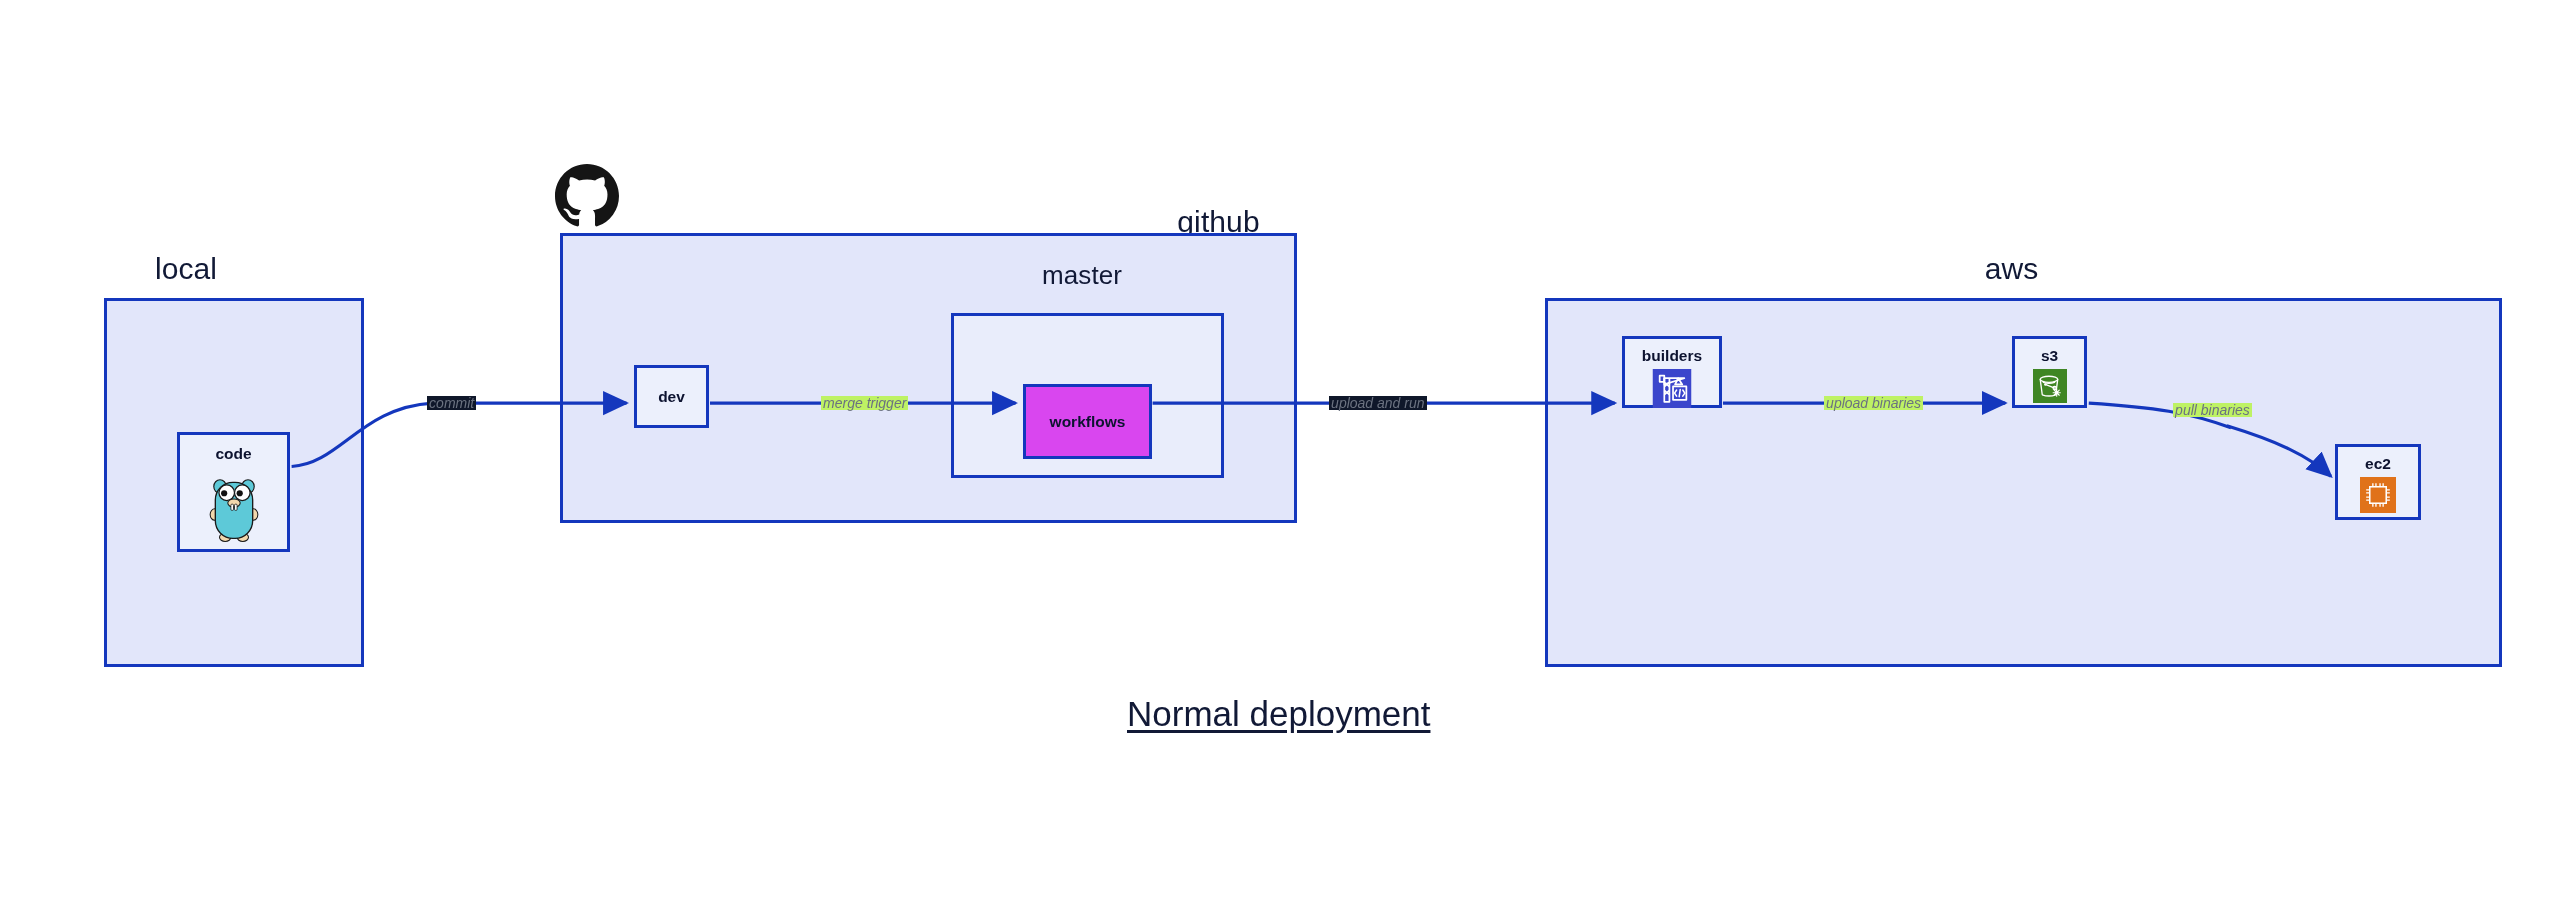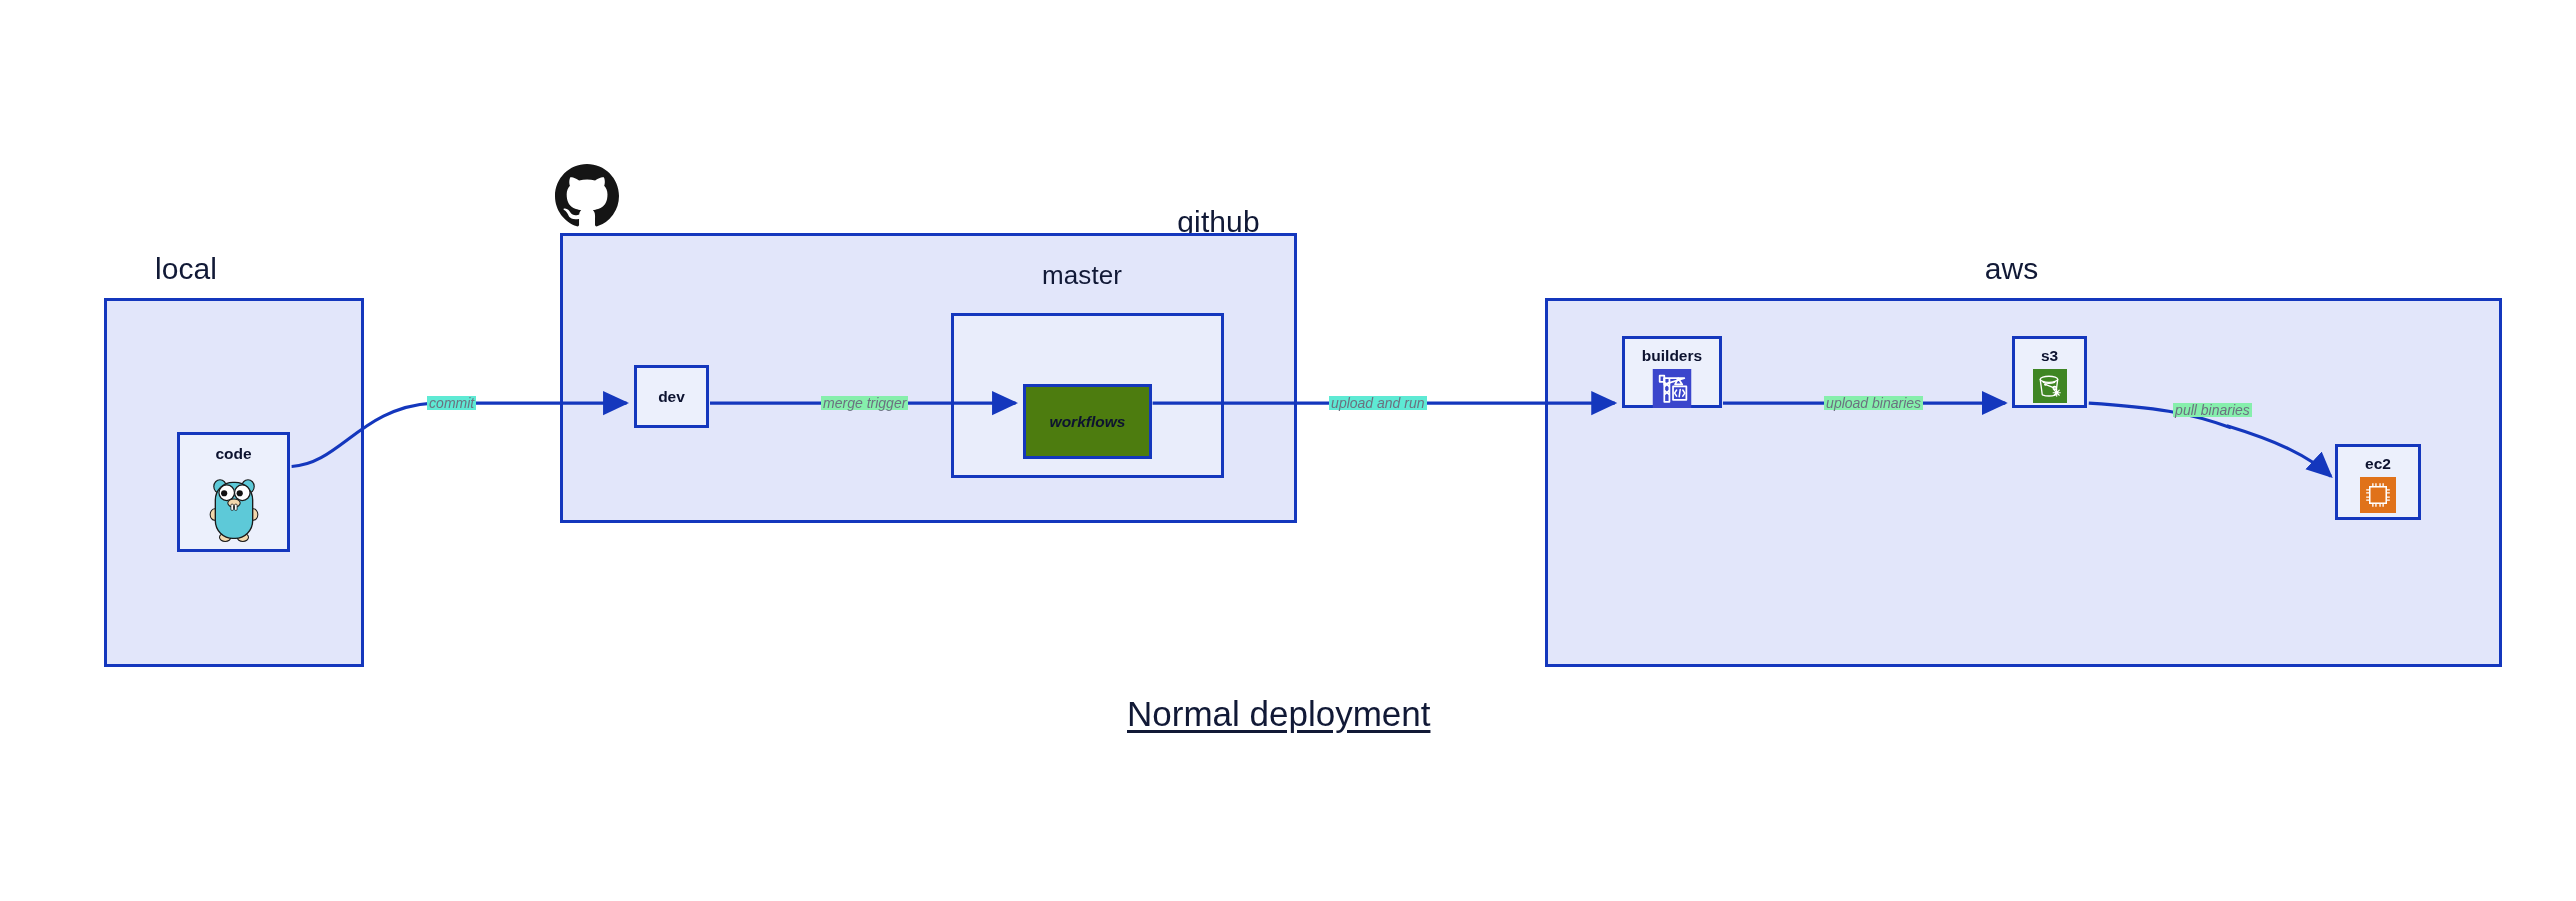--- a/index.html
+++ b/index.html
@@ -43,21 +43,21 @@
     box-sizing: border-box;
   }
 
   
   .node {
     position: absolute;
     background: #ecf0fc;
     border: 3.1px solid #1437bd;
     box-sizing: border-box;
   }
-  .node.bright { background: #4d7c0f; font-style: italic; }
+  .node.bright { background: #d946ef; }
   .node-label {
     position: absolute;
     left: 0;
     right: 0;
     text-align: center;
     color: #0d1330;
     font-weight: bold;
     font-size: 15.5px;
     white-space: nowrap;
   }
@@ -76,22 +76,22 @@
   
   .edge-label {
     position: absolute;
     color: #6b7280;
     font-style: italic;
     font-size: 14px;
     white-space: nowrap;
     background: transparent;
     line-height: 1;
   }
-  .edge-label.onwhite { background: #5eead4; padding: 0 2.1px; }
-  .edge-label.ongroup { background: #86efac; padding: 0 2.1px; }
+  .edge-label.onwhite { background: #0f172a; padding: 0 2.1px; }
+  .edge-label.ongroup { background: #bef264; padding: 0 2.1px; }
 
   
   #diagram-title {
     position: absolute;
     color: #111936;
     font-size: 35px;
     font-weight: 400;
     text-decoration: underline;
     text-underline-offset: 4.1px;
     white-space: nowrap;

